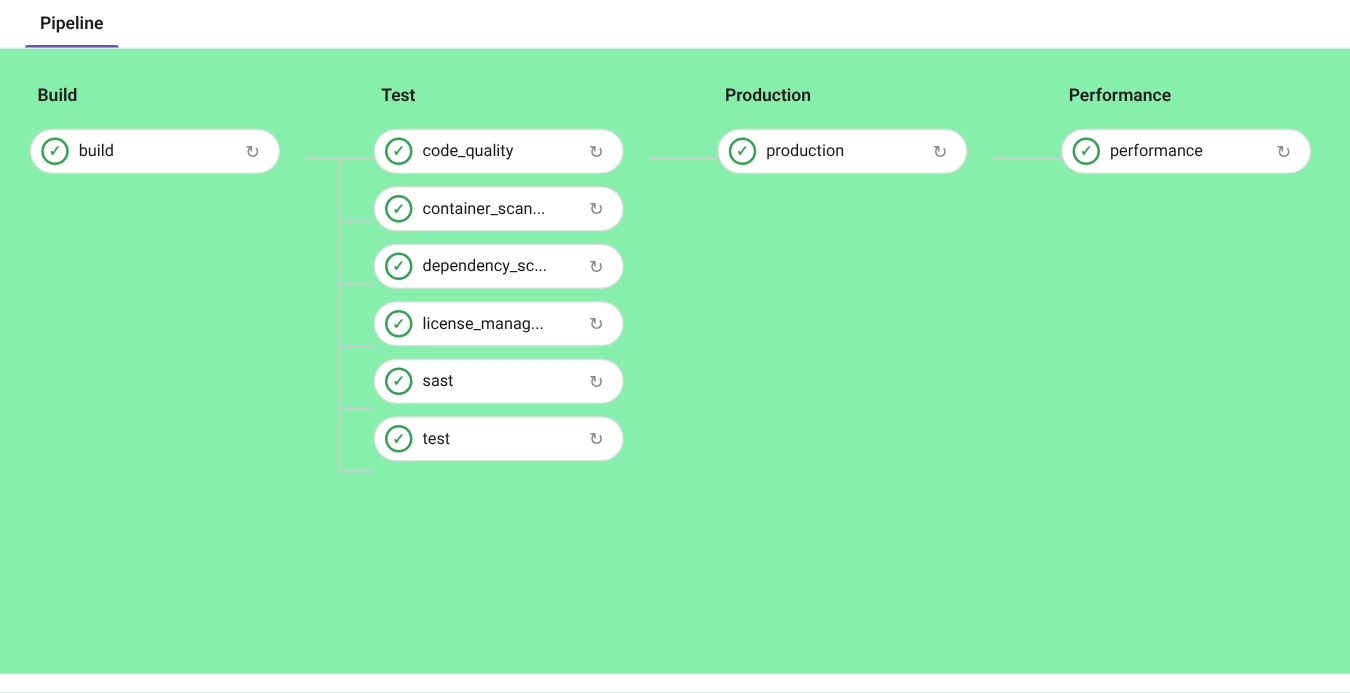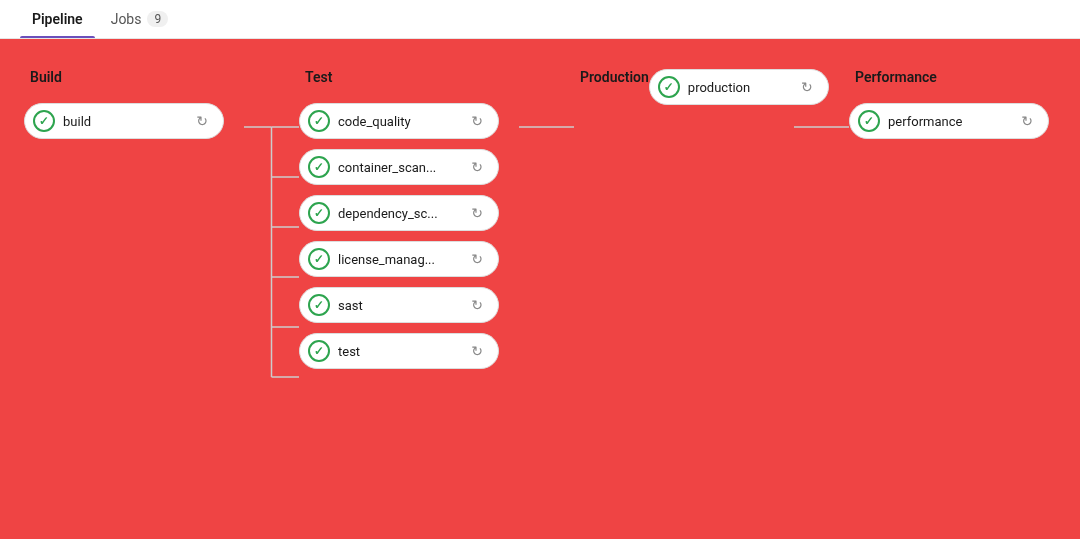--- a/index.html
+++ b/index.html
@@ -51,21 +51,21 @@
       background: #f0f0f0;
       border-radius: 10px;
       padding: 1px 7px;
       font-size: 12px;
       color: #555;
     }
 
     
     .pipeline-canvas {
       padding: 30px 24px;
-      background: #ef4444;
+      background: #86efac;
       min-height: 500px;
     }
 
     
     .job-pill {
       display: flex;
       align-items: center;
       gap: 8px;
       background: #fff;
       border: 1px solid #ddd;
@@ -134,24 +134,20 @@
     .pill-row {
       margin-bottom: 10px;
     }
   </style>
 </head>
 <body>
 
 <nav class="nav-tabs">
   <a class="nav-tab active">
     <span>Pipeline</span>
-  </a>
-  <a class="nav-tab">
-    <span>Jobs</span>
-    <span class="badge">9</span>
   </a>
 </nav>
 
 <div class="pipeline-canvas">
   <div class="pipeline-wrap" id="pipeline-wrap">
 
   <div style="position: relative; display: flex; align-items: flex-start;">
         <div style="display: flex; flex-direction: column; width: 220px;">
           <div class="stage-label">Build</div>
           <div class="job-pill pill-row">
@@ -203,21 +199,21 @@
             <div class="check-icon"></div>
             <span class="job-name">test</span>
             <span class="retry-icon">↻</span>
           </div>
         </div>
         <div style="width: 55px; position: relative; flex-shrink: 0;">
           <svg width="55" height="348" style="display: block;">
             <line x1="0" y1="58" x2="55" y2="58" stroke="#ccc" stroke-width="1.5"></line>
           </svg>
         </div>
-        <div style="display: flex; flex-direction: row; width: 220px;">
+        <div style="display: flex; flex-direction: column; width: 220px;">
           <div class="stage-label">Production</div>
           <div class="job-pill pill-row">
             <div class="check-icon"></div>
             <span class="job-name">production</span>
             <span class="retry-icon">↻</span>
           </div>
         </div>
         <div style="width: 55px; position: relative; flex-shrink: 0;">
           <svg width="55" height="98" style="display: block;">
             <line x1="0" y1="58" x2="55" y2="58" stroke="#ccc" stroke-width="1.5"></line>

